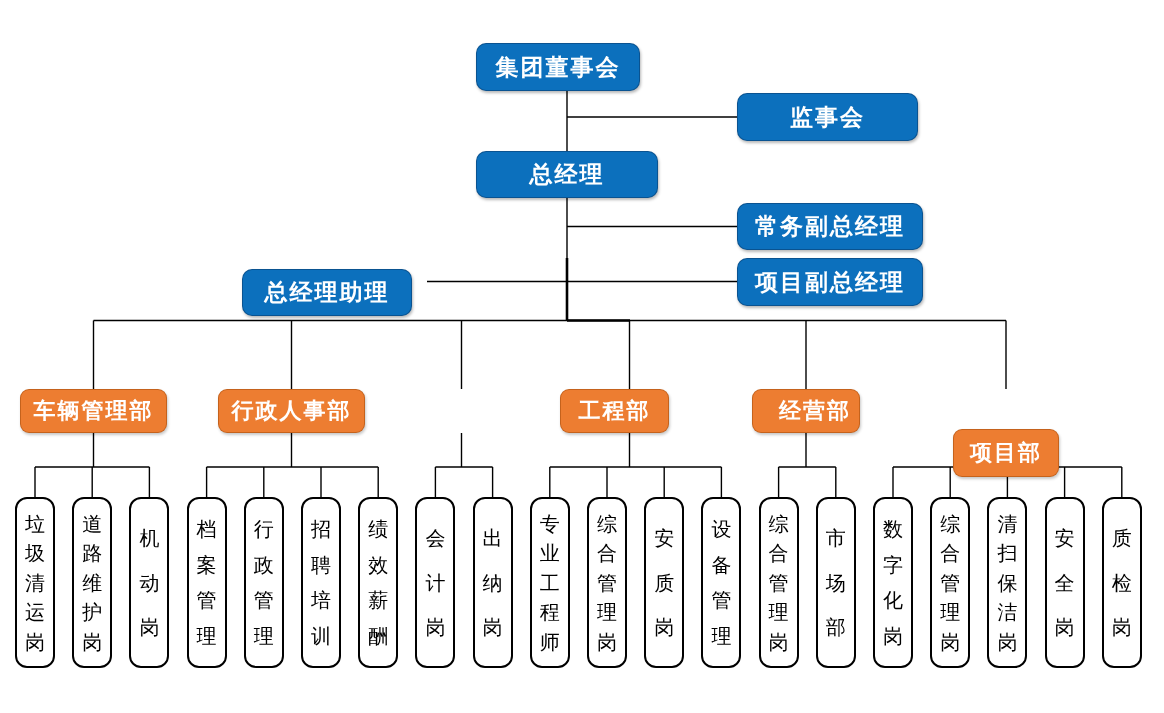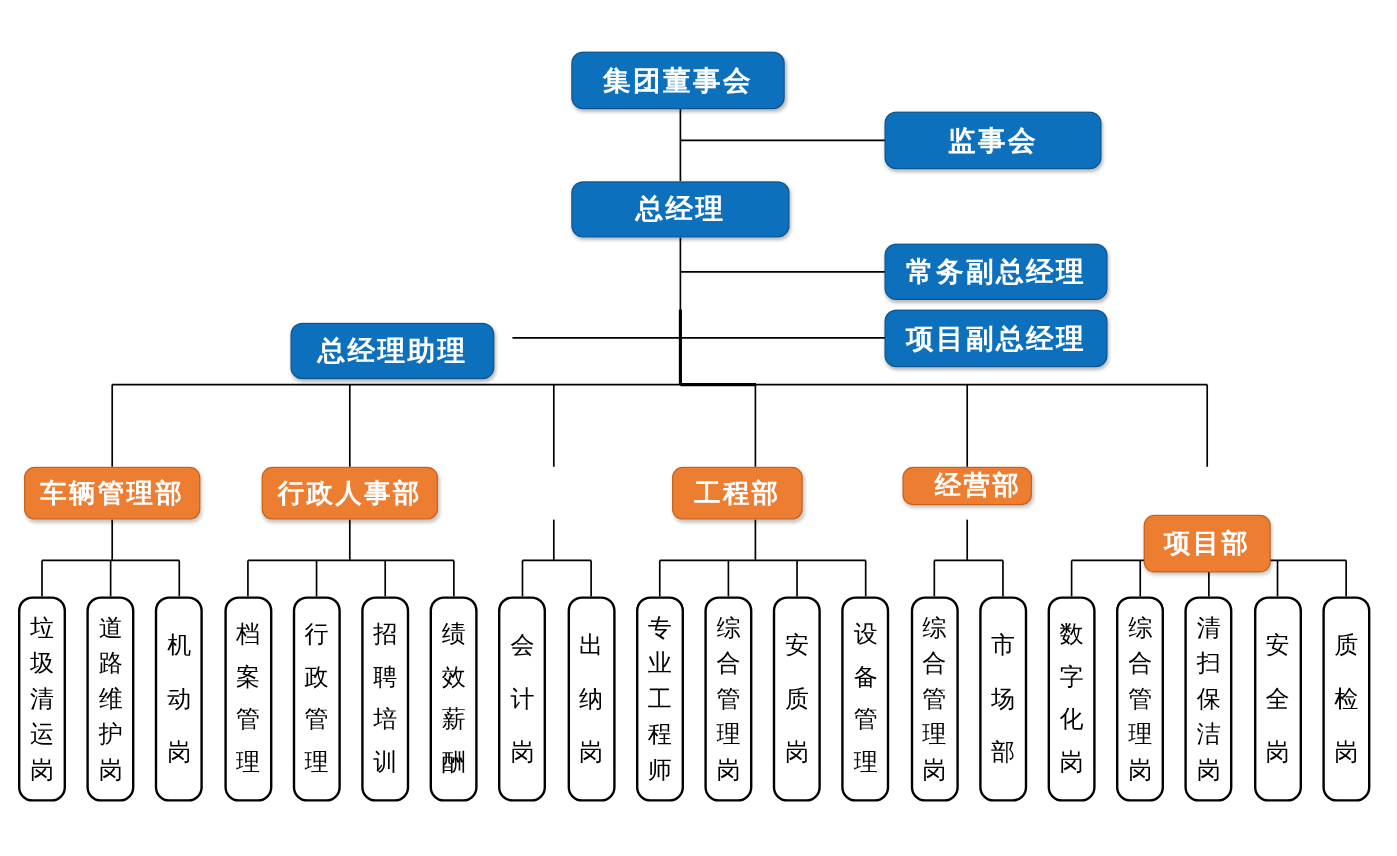--- a/index.html
+++ b/index.html
@@ -80,21 +80,21 @@
       <line x1="835.8000000000001" y1="467" x2="835.8000000000001" y2="497" stroke="#000000" stroke-width="1.4"></line>
       <line x1="1006" y1="320.5" x2="1006" y2="389" stroke="#000000" stroke-width="1.4"></line>
       <line x1="1006" y1="433" x2="1006" y2="467" stroke="#000000" stroke-width="1.4"></line>
       <line x1="893" y1="467" x2="1121.8" y2="467" stroke="#000000" stroke-width="1.4"></line>
       <line x1="893" y1="467" x2="893" y2="497" stroke="#000000" stroke-width="1.4"></line>
       <line x1="950.2" y1="467" x2="950.2" y2="497" stroke="#000000" stroke-width="1.4"></line>
       <line x1="1007.4000000000001" y1="467" x2="1007.4000000000001" y2="497" stroke="#000000" stroke-width="1.4"></line>
       <line x1="1064.6000000000001" y1="467" x2="1064.6000000000001" y2="497" stroke="#000000" stroke-width="1.4"></line>
       <line x1="1121.8" y1="467" x2="1121.8" y2="497" stroke="#000000" stroke-width="1.4"></line>
     </svg>
-<div class="node exec" style="left: 476px; top: 43px; width: 178px; height: 48px;">集团董事会</div>
+<div class="node exec" style="left: 476px; top: 43px; width: 164px; height: 48px;">集团董事会</div>
     <div class="node exec" style="left: 737px; top: 93px; width: 181px; height: 48px;">监事会</div>
     <div class="node exec" style="left: 476px; top: 151px; width: 182px; height: 47px;">总经理</div>
     <div class="node exec" style="left: 737px; top: 203px; width: 186px; height: 47px;">常务副总经理</div>
     <div class="node exec" style="left: 242px; top: 257px; width: 170px; height: 47px; margin-top: 12px;">总经理助理</div>
     <div class="node exec" style="left: 737px; top: 258px; width: 186px; height: 48px;">项目副总经理</div>
     <div class="node dept" style="left: 20px; top: 389px; width: 147px; height: 44px;">车辆管理部</div>
     <div class="node pos" style="left: 15px; top: 497px; width: 40px; height: 171px;">
       <span>垃</span>
       <span>圾</span>
       <span>清</span>
@@ -167,21 +167,21 @@
       <span>安</span>
       <span>质</span>
       <span>岗</span>
     </div>
     <div class="node pos" style="left: 701.4px; top: 497px; width: 40px; height: 171px;">
       <span>设</span>
       <span>备</span>
       <span>管</span>
       <span>理</span>
     </div>
-    <div class="node dept" style="left: 752px; top: 389px; width: 108px; height: 32px; padding-left: 18px;">经营部</div>
+    <div class="node dept" style="left: 752px; top: 389px; width: 108px; height: 44px; padding-left: 18px;">经营部</div>
     <div class="node pos" style="left: 758.6px; top: 497px; width: 40px; height: 171px;">
       <span>综</span>
       <span>合</span>
       <span>管</span>
       <span>理</span>
       <span>岗</span>
     </div>
     <div class="node pos" style="left: 815.8px; top: 497px; width: 40px; height: 171px;">
       <span>市</span>
       <span>场</span>

